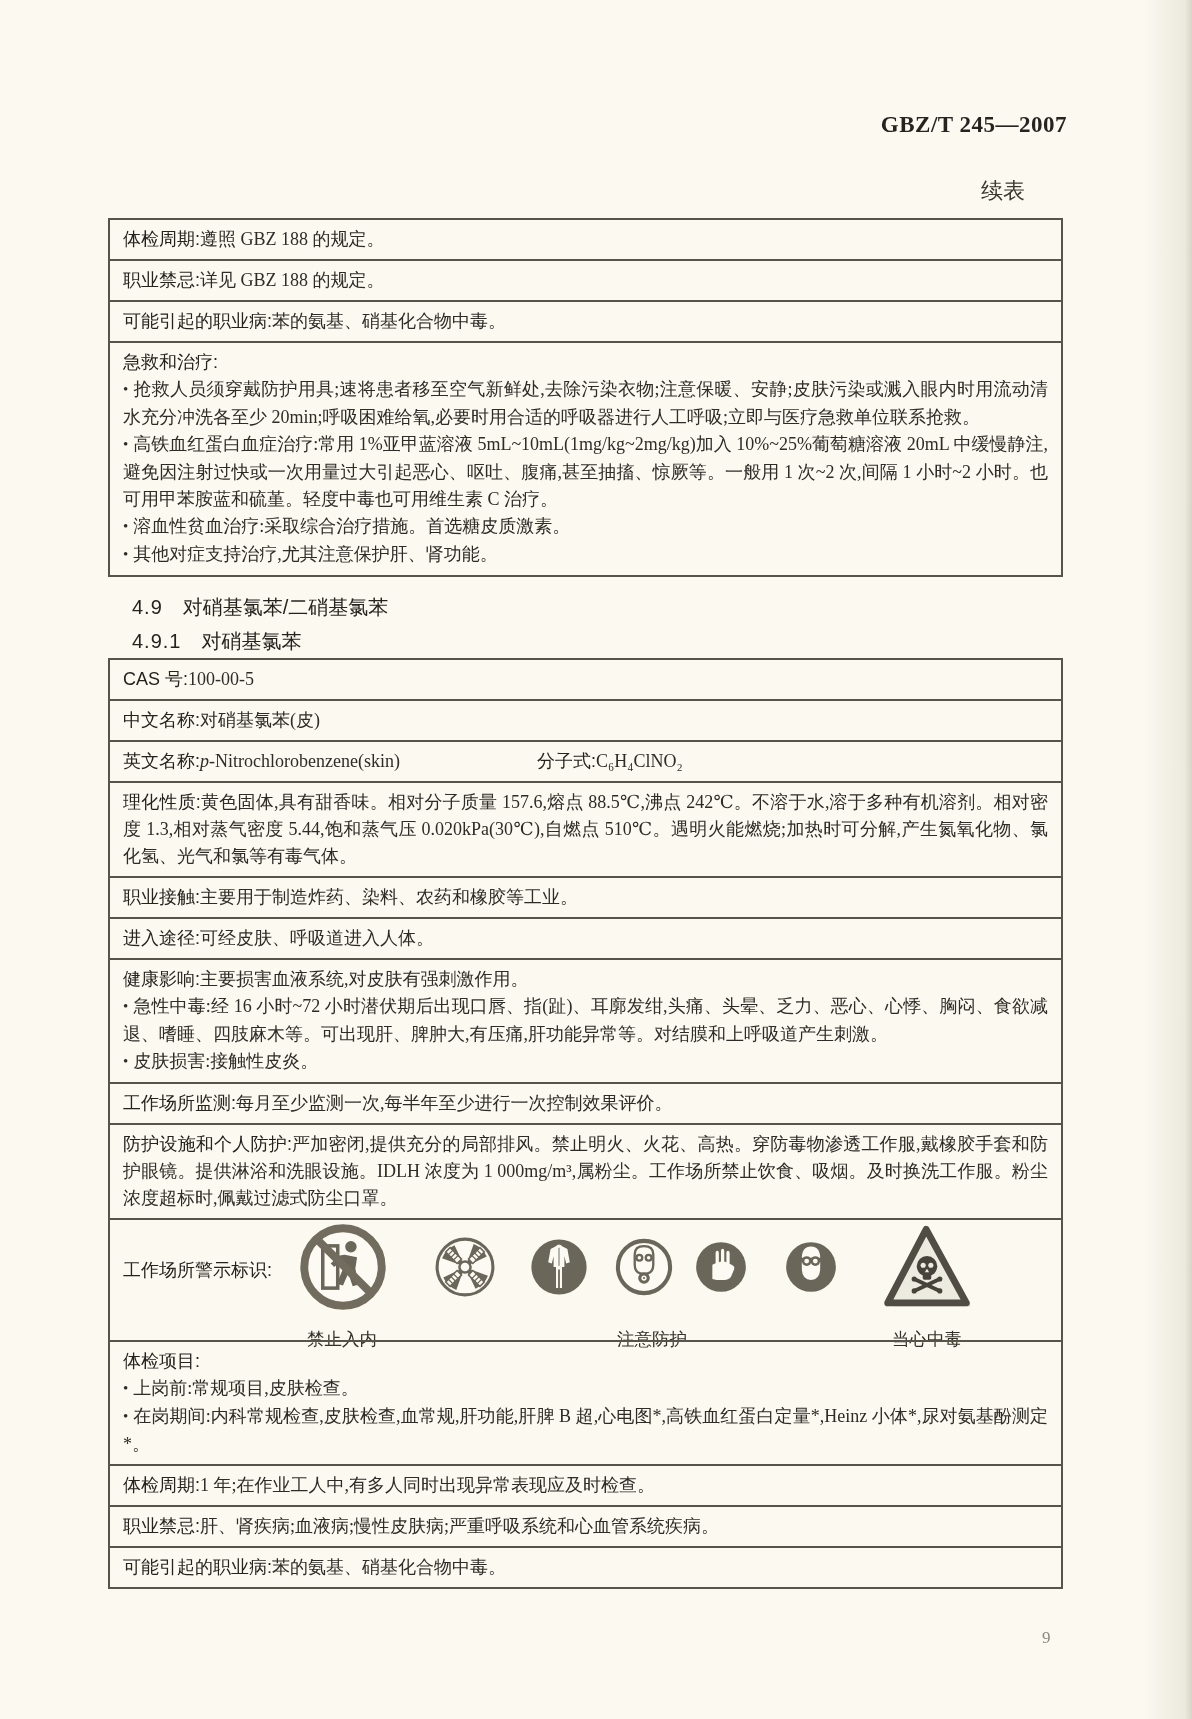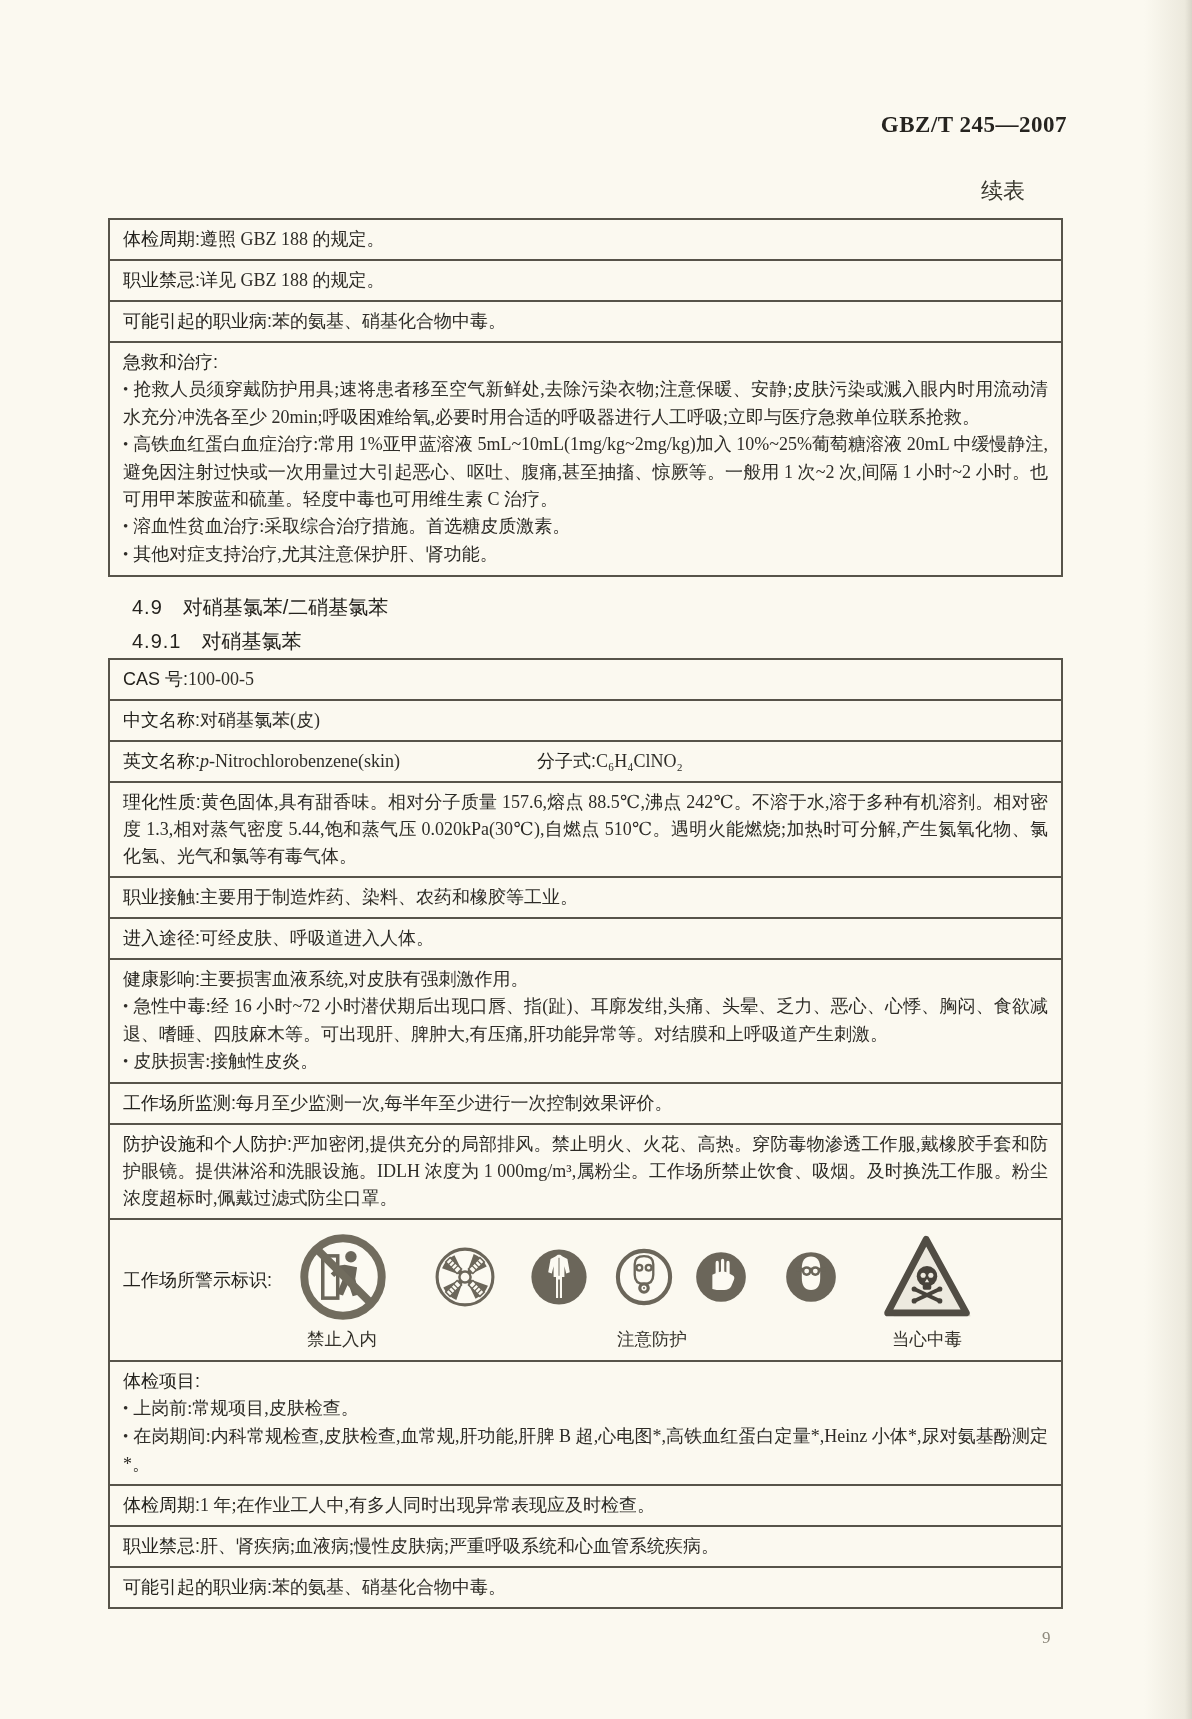--- a/index.html
+++ b/index.html
@@ -24,21 +24,21 @@
   .en-name{display:inline-block;}
   .en-name::first-letter{font-style:italic;}
   .formula-group{position:absolute; left:427px; top:6px;}
   .limit-val{margin-left:30px;}
 
   .h1,.h2{position:absolute; left:124px; font-family:"Liberation Sans","DejaVu Sans",sans-serif; font-weight:normal; font-size:20px; color:#25231e;margin-left:8px;}
   .h1{top:594px;}
   .h2{top:628px;}
   .hnum{margin-right:20px; letter-spacing:1px;}
 
-  .signs-row{height:142px; padding:0 13px; display:flex; align-items:center; box-sizing:border-box;}
+  .signs-row{height:122px; padding:0 13px; display:flex; align-items:center; box-sizing:border-box;}
   .signs-label{width:176px; flex:none; position:relative; top:-10px; font-size:18px;}
   .icons{display:flex; align-items:center; flex:none; position:relative; top:-13px;}
   .icons svg{display:block;}
   .ic2{margin-left:47px;} .ic3{margin-left:33px;} .ic4{margin-left:26px;}
   .ic5{margin-left:21px;} .ic6{margin-left:36px;} .ic7{margin-left:42px;}
   .caption{position:absolute; top:106px; transform:translateX(-50%); font-size:17.5px; white-space:nowrap; color:#33312a;}
   .cap1{left:232px;} .cap2{left:542px;} .cap3{left:817px;}
 </style>
 </head>
 <body>

